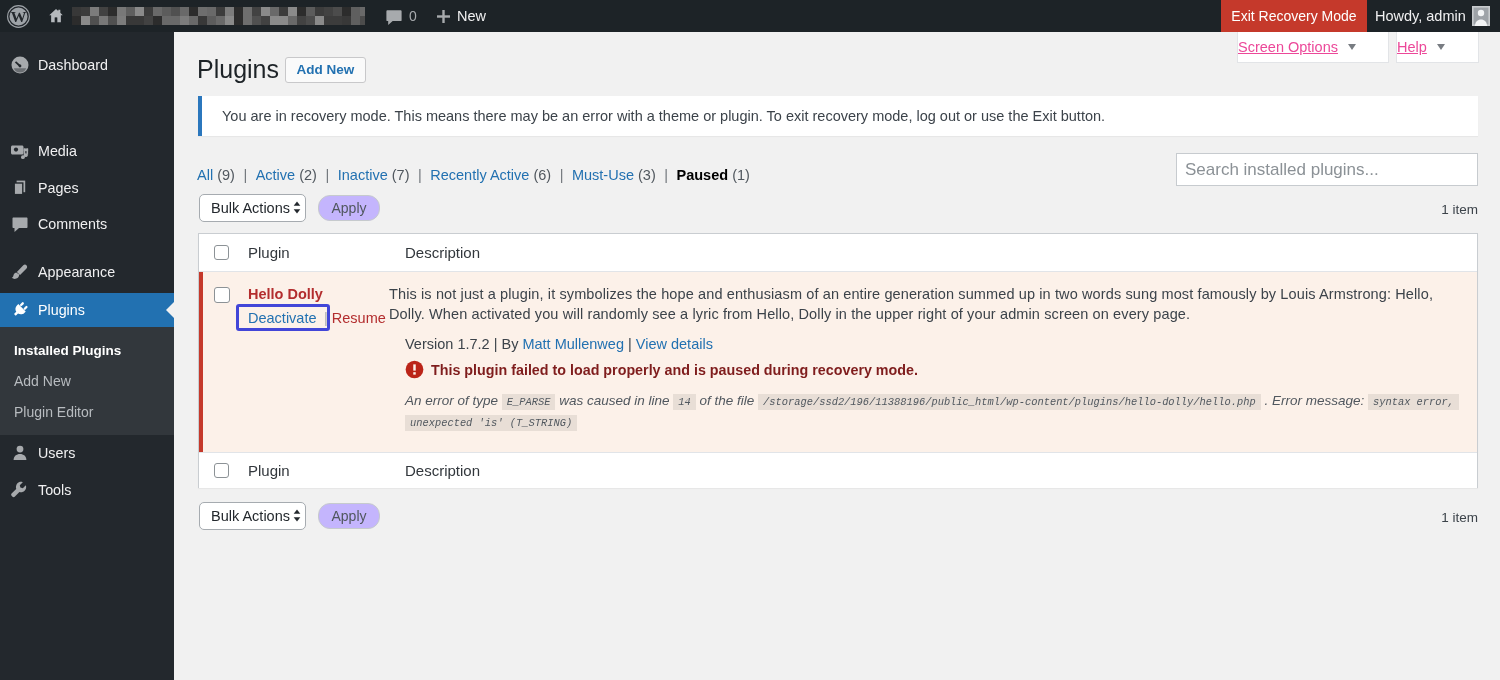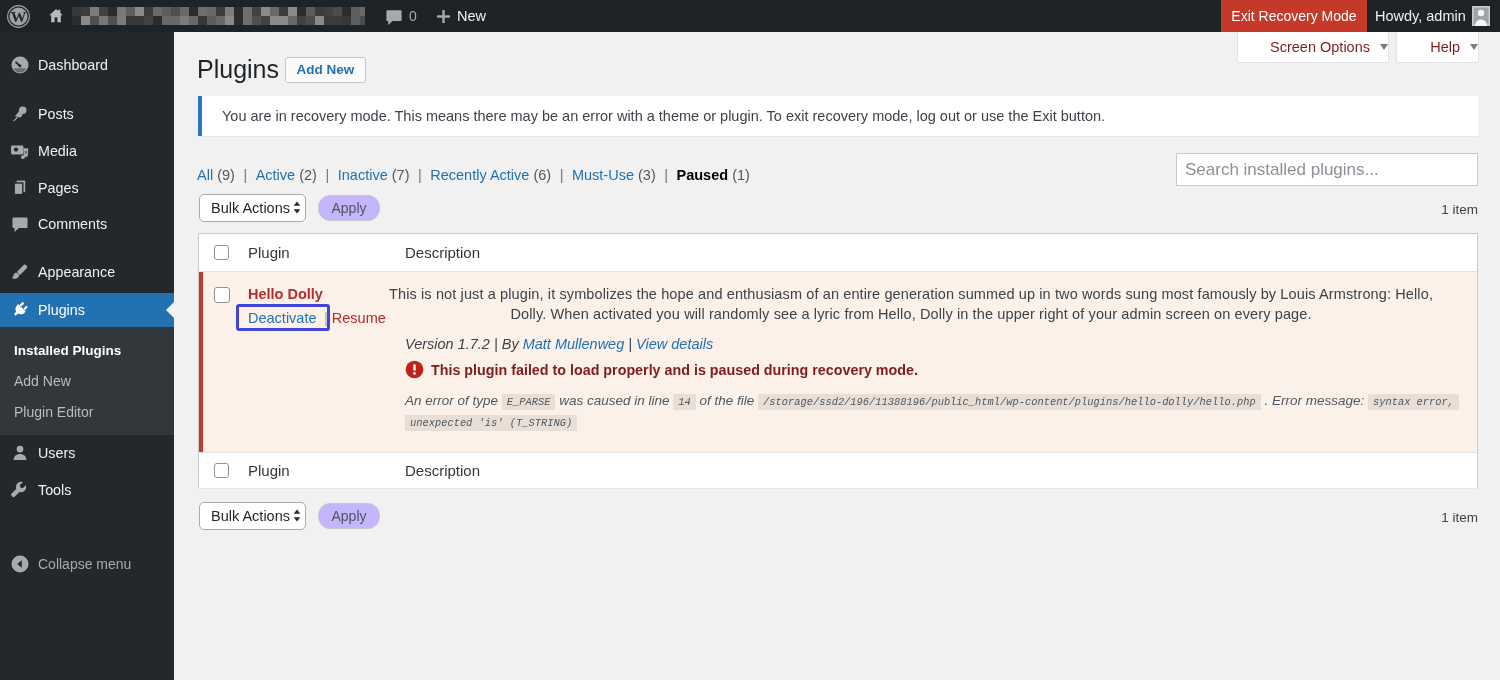--- a/index.html
+++ b/index.html
@@ -18,54 +18,54 @@
 .mi { position:absolute; left:0; width:174px; height:36px; color:#f0f0f1; font-size:14.3px; }
 .mi .ictn { position:absolute; left:10px; top:50%; transform:translateY(-50%); width:20px; height:20px; }
 .mi .lbl { position:absolute; left:38px; top:0; line-height:36px; white-space:nowrap; }
 #mi-plugins { background:#2271b1; color:#fff; height:34px; }
 #mi-plugins .lbl { line-height:34px; }
 #mi-plugins .notch { position:absolute; right:0; top:50%; margin-top:-8px; width:0; height:0; border:8px solid transparent; border-right-color:#f1f1f1; border-left-width:0; }
 #submenu { position:absolute; left:0; top:295px; width:174px; height:108px; background:#32373c; }
 .smi { position:absolute; left:14px; color:#b8bcc0; font-size:14px; line-height:16px; white-space:nowrap; }
 
 
-.tab { position:absolute; background:#fff; border:1px solid #e2e4e7; border-top:none; color:#7f1d1d; font-size:14.5px; text-align:right; }
+.tab { position:absolute; background:#fff; border:1px solid #e2e4e7; border-top:none; color:#ec4899; font-size:14.5px; text-align:left;text-decoration:underline; }
 .tab .tri { display:inline-block; width:0; height:0; border:4px solid transparent; border-top:6px solid #787c82; vertical-align:middle; margin-left:10px; margin-top:2px; }
 h1 { position:absolute; left:197px; top:54px; font-size:25px; font-weight:400; color:#1d2327; line-height:30px; }
 #addnew { position:absolute; left:285px; top:57px; width:81px; height:26px; background:#fafafa; border:1px solid #c8c8ca; border-radius:3px; color:#2271b1; font-size:13.5px; font-weight:700; text-align:center; line-height:24px; }
 #notice { position:absolute; left:198px; top:96px; width:1280px; height:40px; background:#fff; border-left:4px solid #2b77bd; box-shadow:0 1px 1px rgba(0,0,0,.04); }
 #notice p { position:absolute; left:20px; top:0; line-height:40px; font-size:14.5px; color:#3c434a; white-space:nowrap; }
 #filters { position:absolute; left:197px; top:167px; font-size:14.5px; color:#50575e; white-space:nowrap; }
 #filters a { color:#2271b1; text-decoration:none; }
 #filters .sep { color:#72777c; padding:0 8.5px; }
 #filters .cur { color:#000; font-weight:700; }
 #search { position:absolute; left:1176px; top:153px; width:302px; height:33px; background:#fff; border:1px solid #c7cbcf; }
 #search span { position:absolute; left:8px; top:6px; font-size:17px; color:#8b9196; }
 .oneitem { position:absolute; font-size:13.5px; color:#3c434a; }
 
 .select { position:absolute; width:107px; height:28px; background:#fff; border:1px solid #a6abb0; border-radius:5px; font-size:14.5px; color:#23282d; line-height:26px; }
 .select .st { position:absolute; left:11px; }
 .select svg { position:absolute; right:4px; top:6px; }
 .applybtn { position:absolute; width:62px; height:26px; background:#c4b5fd; border:1px solid #c6cacd; border-radius:12px; color:#50575e; font-size:14px; text-align:center; line-height:24px; }
 
 
-#ptable { position:absolute; left:198px; top:233px; width:1280px; height:255px; background:#fff; border:1px solid #c9cdd1; box-shadow:0 1px 1px rgba(0,0,0,.04);text-align:center; }
+#ptable { position:absolute; left:198px; top:233px; width:1280px; height:255px; background:#fff; border:1px solid #c9cdd1; box-shadow:0 1px 1px rgba(0,0,0,.04); }
 .cb { position:absolute; width:15px; height:15px; background:#fff; border:1px solid #8c9296; border-radius:3px; }
 .thead { position:absolute; left:0; top:0; width:1278px; height:38px; background:#fff; border-bottom:1px solid #e1e4e8; }
 .colplugin { position:absolute; left:49px; font-size:15px; color:#32373c; line-height:37px; }
 .coldesc { position:absolute; left:206px; font-size:15px; color:#32373c; line-height:37px; }
 #prow { position:absolute; left:0; top:38px; width:1278px; height:180px; background:#fcf1e9; border-left:4px solid #c5392b; }
 #hellodolly { position:absolute; left:45px; top:14px; font-size:14.5px; font-weight:700; color:#b32d2e; white-space:nowrap; }
 #focusring { position:absolute; left:33px; top:32px; width:94px; height:27px; border:3px solid #4246d8; border-radius:3px; }
 #deactivate { position:absolute; left:45px; top:38px; font-size:14.5px; color:#2271b1; }
 #rowlinks { position:absolute; left:121px; top:38px; font-size:14.5px; }
 #rowlinks .sep { color:#a7aaad; }
 #rowlinks .resume { color:#b32d2e; padding-left:4px; }
 #desc { position:absolute; left:186px; top:13px; font-size:14.5px; letter-spacing:0.12px; color:#3c434a; line-height:19.5px; white-space:nowrap; }
-#verline { position:absolute; left:202px; top:64px; font-size:14.5px; color:#3c434a; white-space:nowrap;font-style:italic; }
+#verline { position:absolute; left:202px; top:64px; font-size:14.5px; color:#3c434a; white-space:nowrap; }
 #verline a { color:#2271b1; text-decoration:none; }
 #failline { position:absolute; left:202px; top:88px; font-size:14.3px; font-weight:700; color:#7f1d1d; white-space:nowrap; }
 #failline svg { vertical-align:-4px; margin-right:7px; }
 .errline { position:absolute; left:202px; font-size:13.5px; font-style:italic; color:#50575e; white-space:nowrap; }
 .errline code { font-family:"Liberation Mono", monospace; font-size:10.4px; font-style:italic; background:rgba(0,0,0,.08); padding:2px 5px; }
 .tfoot { position:absolute; left:0; top:218px; width:1278px; height:36px; background:#fff; border-top:1px solid #e1e4e8; }
 .tfoot .colplugin, .tfoot .coldesc { line-height:35px; }
 </style>
 </head>
 <body>
@@ -170,30 +170,20 @@
 <div id="sidebar">
   <div class="mi" style="top:15px">
       <svg class="ictn" viewBox="0 0 20 20">
         <circle cx="10" cy="10" r="8.5" fill="#a7aaad"></circle>
         <path d="M10 11 5.5 6.8" stroke="#23282d" stroke-width="1.8"></path>
         <circle cx="10" cy="11" r="1.4" fill="#23282d"></circle>
         <path d="M3.8 13.2a6.6 6.6 0 0 0 12.4 0z" fill="#23282d" opacity="0.45"></path>
       </svg>
       <span class="lbl">Dashboard</span>
     </div>
-  <div class="mi" style="top:64px">
-      <svg class="ictn" viewBox="0 0 20 20">
-        <g fill="#a7aaad">
-          <circle cx="12.7" cy="6.3" r="3.8"></circle>
-          <path d="M8.9 7.2 12.8 11.1 10.3 13.6 4.9 12.1 7.4 9.6z"></path>
-          <path d="M7.3 12.5 3.2 16.8 3.9 17.5 8.2 13.4z"></path>
-        </g>
-      </svg>
-      <span class="lbl">Posts</span>
-    </div>
   <div class="mi" style="top:101px">
       <svg class="ictn" viewBox="0 0 20 20">
         <g fill="#a7aaad">
           <path d="M2.5 4.5h9.5c.8 0 1.5.7 1.5 1.5v6c0 .8-.7 1.5-1.5 1.5H2.5c-.8 0-1.5-.7-1.5-1.5V6c0-.8.7-1.5 1.5-1.5z"></path>
           <rect x="13.7" y="7.5" width="1.6" height="8.2"></rect>
           <circle cx="12.9" cy="16.2" r="1.9"></circle>
           <path d="M13.7 7.5h4.4v2.6h-4.4z"></path>
           <rect x="16.5" y="7.5" width="1.6" height="6.2"></rect>
           <circle cx="15.8" cy="14.2" r="1.9"></circle>
         </g>
@@ -246,27 +236,20 @@
           <path d="M3.6 17c0-3.7 2.8-6 6.4-6s6.4 2.3 6.4 6z"></path>
         </g>
       </svg>
       <span class="lbl">Users</span>
     </div>
   <div class="mi" style="top:440px">
       <svg class="ictn" viewBox="0 0 20 20">
         <path fill="#a7aaad" d="M7.2 3.4c1.5-1.5 3.7-2 5.6-1.2l-3 3 .6 2.4 2.4.6 3-3c.8 1.9.3 4.1-1.2 5.6-1.4 1.4-3.4 1.8-5.2 1.2l-4.7 4.7c-.6.6-1.6.6-2.2 0l-.9-.9c-.6-.6-.6-1.6 0-2.2L6.2 8.9c-.6-1.8-.2-3.9 1-5.5z"></path>
       </svg>
       <span class="lbl">Tools</span>
-    </div>
-  <div class="mi" style="top:514px;color:#a7aaad;">
-      <svg class="ictn" viewBox="0 0 20 20">
-        <circle cx="10" cy="10" r="8.5" fill="#a7aaad"></circle>
-        <path d="M11.8 6.3 7.2 10l4.6 3.7z" fill="#23282d"></path>
-      </svg>
-      <span class="lbl" style="font-size:14px;">Collapse menu</span>
     </div>
 </div>
 
 <div class="tab" style="left:1237px;top:32px;width:152px;height:31px;line-height:30px;">Screen Options<span class="tri"></span></div>
 <div class="tab" style="left:1396px;top:32px;width:83px;height:31px;line-height:30px;">Help<span class="tri"></span></div>
 
 <h1>Plugins</h1>
 <div id="addnew">Add New</div>
 
 <div id="notice">

